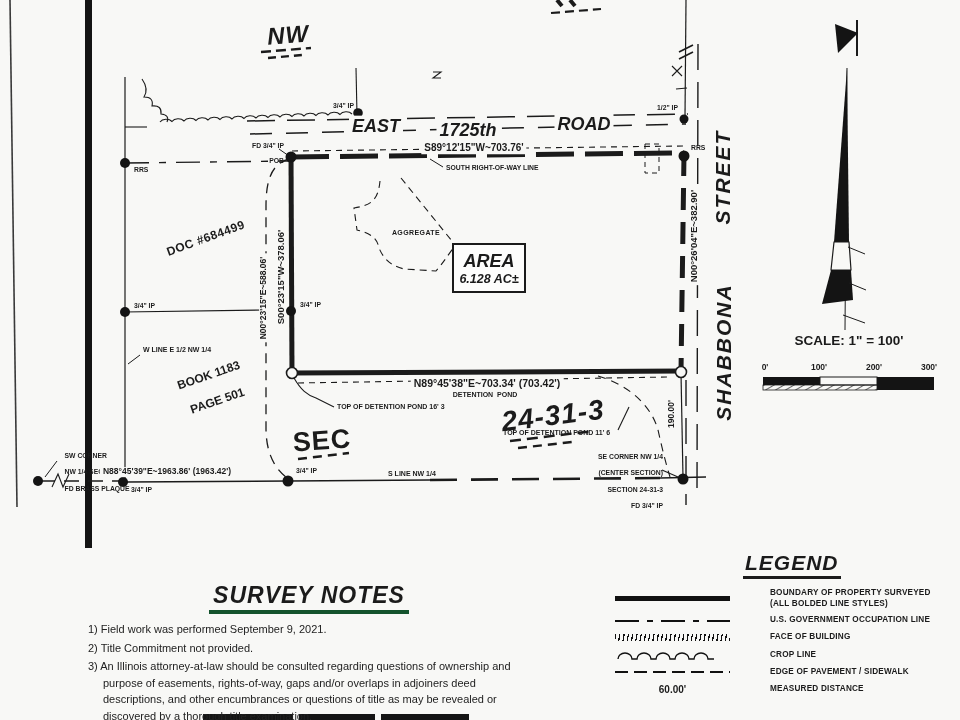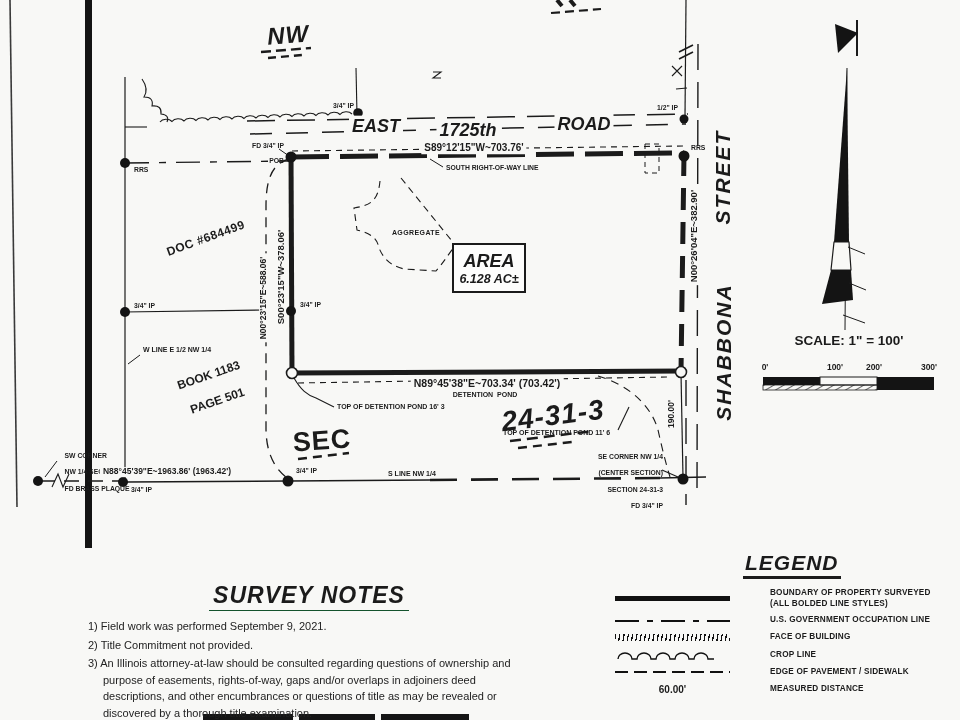--- a/index.html
+++ b/index.html
@@ -8,21 +8,21 @@
   svg.linework{position:absolute;left:0;top:0;z-index:1;}
   .lbl{position:absolute;z-index:2;white-space:pre;color:#1b1b1b;line-height:1.15;}
   .ctr{transform:translate(-50%,-50%);}
   .bg{background:#f8f8f6;padding:0 3px;}
   .r{text-align:right;}
   .bi{font-weight:bold;font-style:italic;}
   .b{font-weight:bold;}
   
   .notes{position:absolute;left:88px;top:582px;width:442px;z-index:2;}
   .notes-title{width:fit-content;margin:0 auto;font-size:23px;font-weight:bold;font-style:italic;
-               letter-spacing:1px;border-bottom:1px solid #14532d;padding:0 4px 1px 4px;}
+               letter-spacing:1px;border-bottom:4px solid #14532d;padding:0 4px 1px 4px;}
   .notes-list{margin-top:7px;font-size:11px;line-height:1.5;color:#222;}
   .note{padding-left:15px;text-indent:-15px;margin-bottom:2px;}
   
   .legend{position:absolute;left:615px;top:551px;width:345px;z-index:2;}
   .legend-title{width:fit-content;margin-left:128px;font-size:21px;font-weight:bold;font-style:italic;
                 letter-spacing:1px;border-bottom:3px solid #1b1b1b;padding:0 2px 1px 2px;margin-bottom:6px;}
   .lg-row{display:flex;align-items:center;height:17.2px;gap:31px;}
   .lg-row.tall{height:27px;}
   .lg-sym{width:115px;margin-right:9px;flex:none;display:flex;align-items:center;justify-content:center;}
   .lg-lab{font-size:8.2px;font-weight:bold;letter-spacing:.2px;line-height:1.3;}
@@ -250,21 +250,21 @@
   <div class="lbl b" style="left:57px;top:444px;font-size:6.8px;line-height:1.2;">
     <span>SW CORNER</span><br>
     <span>NW 1/4 SEC 24-31-3</span><br>
     <span>FD BRASS PLAQUE</span>
   </div>
 
   <div class="lbl ctr b bg" style="left:167px;top:472px;font-size:8.5px;">N88°45'39"E~1963.86' (1963.42')</div>
 
   <div class="lbl ctr b" style="left:849px;top:341px;font-size:13.5px;">SCALE: 1" = 100'</div>
   <div class="lbl ctr b" style="left:765px;top:368px;font-size:8.5px;">0'</div>
-  <div class="lbl ctr b" style="left:819px;top:368px;font-size:8.5px;margin-left:16px;">100'</div>
+  <div class="lbl ctr b" style="left:819px;top:368px;font-size:8.5px;">100'</div>
   <div class="lbl ctr b" style="left:874px;top:368px;font-size:8.5px;">200'</div>
   <div class="lbl ctr b" style="left:929px;top:368px;font-size:8.5px;">300'</div>
 
   <div class="notes">
     <div class="notes-title">SURVEY NOTES</div>
     <div class="notes-list">
       <div class="note">1) Field work was performed September 9, 2021.</div>
       <div class="note">2) Title Commitment not provided.</div>
       <div class="note">3) An Illinois attorney-at-law should be consulted regarding questions of ownership and purpose of easements, rights-of-way, gaps and/or overlaps in adjoiners deed descriptions, and other encumbrances or questions of title as may be revealed or discovered by a thorough title examination.</div>
 

